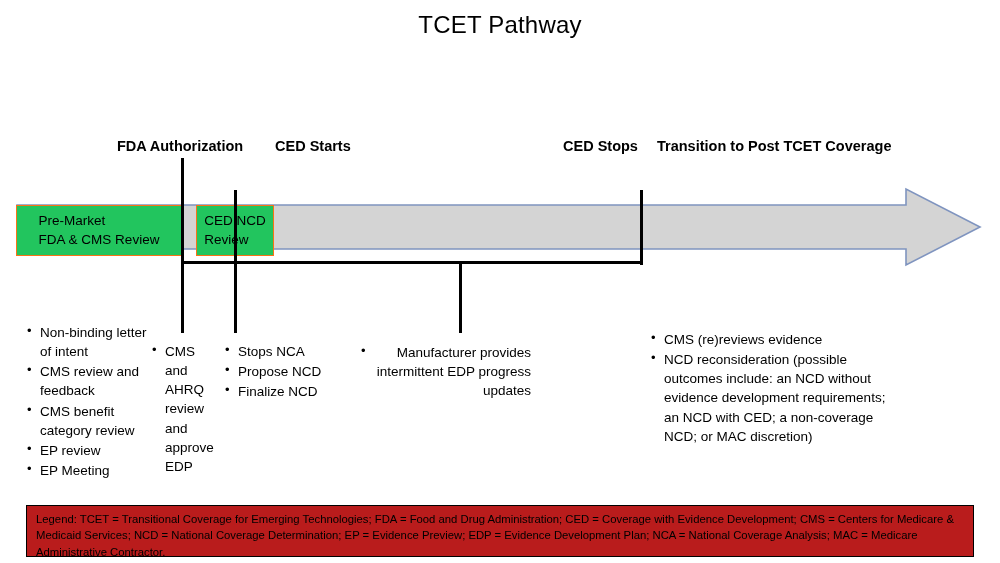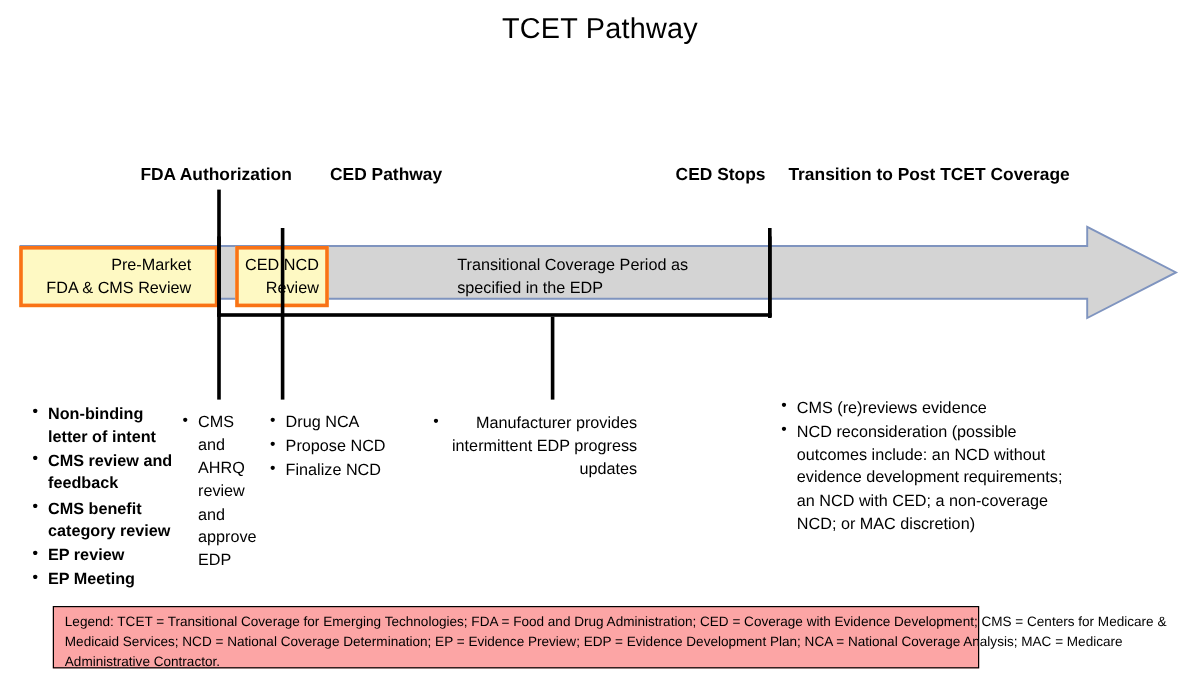--- a/index.html
+++ b/index.html
@@ -48,27 +48,27 @@
     left: 16px;
     top: 186px;
     width: 966px;
     height: 82px;
   }
   .arrow-svg { display: block; }
 
   
   .seg {
     position: absolute;
-    background: #fef9c3;
-    border: 3px solid #f97316;
+    background: #22c55e;
+    border: 1px solid #f97316;
     box-sizing: border-box;
     display: flex;
     align-items: center;
     justify-content: center;
-    text-align: right;
+    text-align: left;
     font-size: 13.5px;
     line-height: 1.35;
     color: #000;
   }
   .seg-premarket {
     left: 16px;
     top: 205px;
     width: 166px;
     height: 51px;
   }
@@ -131,53 +131,52 @@
   }
   .bullets li::before {
     content: "\2022";
     position: absolute;
     left: 0;
     top: -1px;
     font-size: 13px;
     line-height: 1.45;
   }
 
-  .bullets-col1 { left: 27px;  top: 335px; width: 128px; font-weight: bold; }
+  .bullets-col1 { left: 27px;  top: 323px; width: 128px; }
   .bullets-col2 { left: 152px; top: 342px; width: 66px;  }
   .bullets-col3 { left: 225px; top: 342px; width: 130px; }
   .bullets-col4 { left: 361px; top: 343px; width: 170px; text-align: right; }
   .bullets-col5 { left: 651px; top: 330px; width: 236px; }
 
   
   .legend-box {
     position: absolute;
     left: 26px;
     top: 505px;
-    width: 772px;
+    width: 948px;
     height: 52px;
     border: 1.5px solid #000;
     box-sizing: border-box;
-    background: #fca5a5;
+    background: #b91c1c;
     padding: 5px 9px 0 9px;
     font-size: 11.3px;
     line-height: 1.46;
     color: #000;
-    margin-left: 18px;
   }
   .legend-line { display: block; white-space: nowrap; }
 </style>
 </head>
 <body>
 
 <div id="page">
 
   <div class="page-title">TCET Pathway</div>
 
   <div class="milestone" style="left:117px; top:138px;">FDA Authorization</div>
-  <div class="milestone" style="left:275px; top:138px;">CED Pathway</div>
+  <div class="milestone" style="left:275px; top:138px;">CED Starts</div>
   <div class="milestone" style="left:563px; top:138px;">CED Stops</div>
   <div class="milestone" style="left:657px; top:138px;">Transition to Post TCET Coverage</div>
 
   <div class="arrow-wrap">
     <svg class="arrow-svg" width="966" height="82" viewBox="0 0 966 82" xmlns="http://www.w3.org/2000/svg">
       <polygon points="1,19 890,19 890,3 964,41 890,79 890,63 1,63" fill="#d4d4d4" stroke="#7f94bf" stroke-width="1.6" stroke-linejoin="miter"></polygon>
     </svg>
   </div>
 
   <div class="seg seg-premarket">
@@ -187,26 +186,20 @@
     </span>
   </div>
 
   <div class="seg seg-cedncd">
     <span>
       <span>CED NCD</span><br>
       <span>Review</span>
     </span>
   </div>
 
-  <div class="seg seg-transitional">
-    <span class="seg-text">
-      <span>Transitional Coverage Period as</span><br>
-      <span>specified in the EDP</span>
-    </span>
-  </div>
 
   <div class="tcp-frame"></div>
 
   <div class="vline" style="left:181px; top:158px; height:175px;"></div>
   <div class="vline" style="left:234px; top:190px; height:143px;"></div>
   <div class="vline" style="left:459px; top:264px; height:69px;"></div>
   <div class="vline" style="left:640px; top:190px; height:75px;"></div>
 
   <div class="bullets bullets-col1">
     <ul>
@@ -219,21 +212,21 @@
   </div>
 
   <div class="bullets bullets-col2">
     <ul>
       <li>CMS and AHRQ review and approve EDP</li>
     </ul>
   </div>
 
   <div class="bullets bullets-col3">
     <ul>
-      <li>Drug NCA</li>
+      <li>Stops NCA</li>
       <li>Propose NCD</li>
       <li>Finalize NCD</li>
     </ul>
   </div>
 
   <div class="bullets bullets-col4">
     <ul>
       <li>Manufacturer provides intermittent EDP progress updates</li>
     </ul>
   </div>

